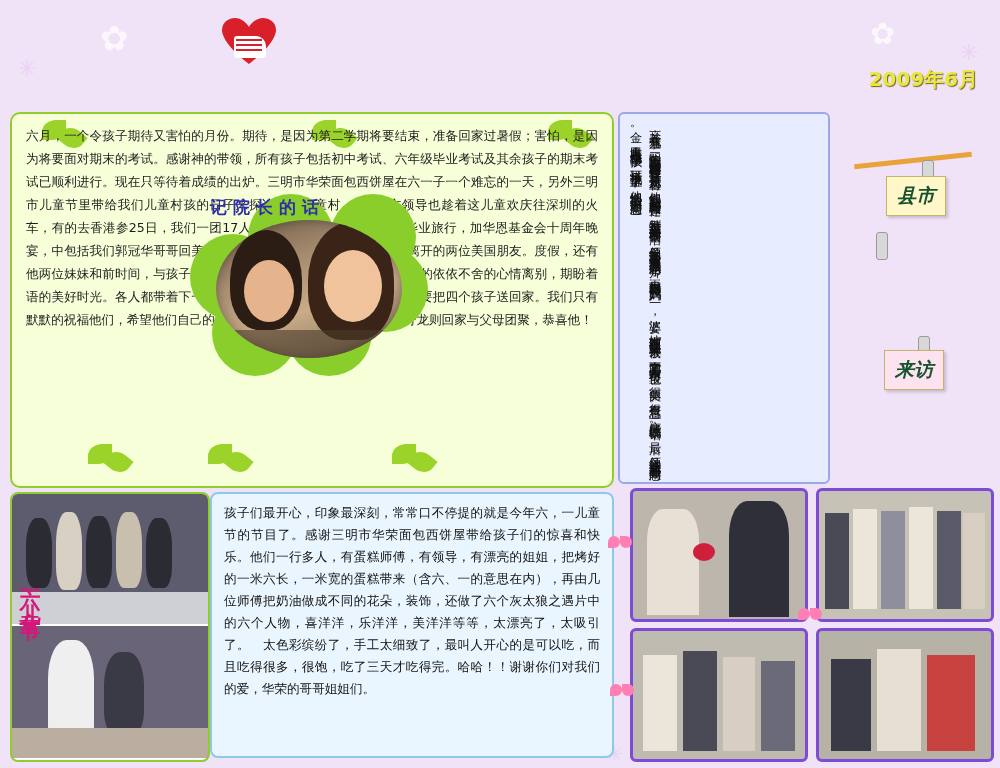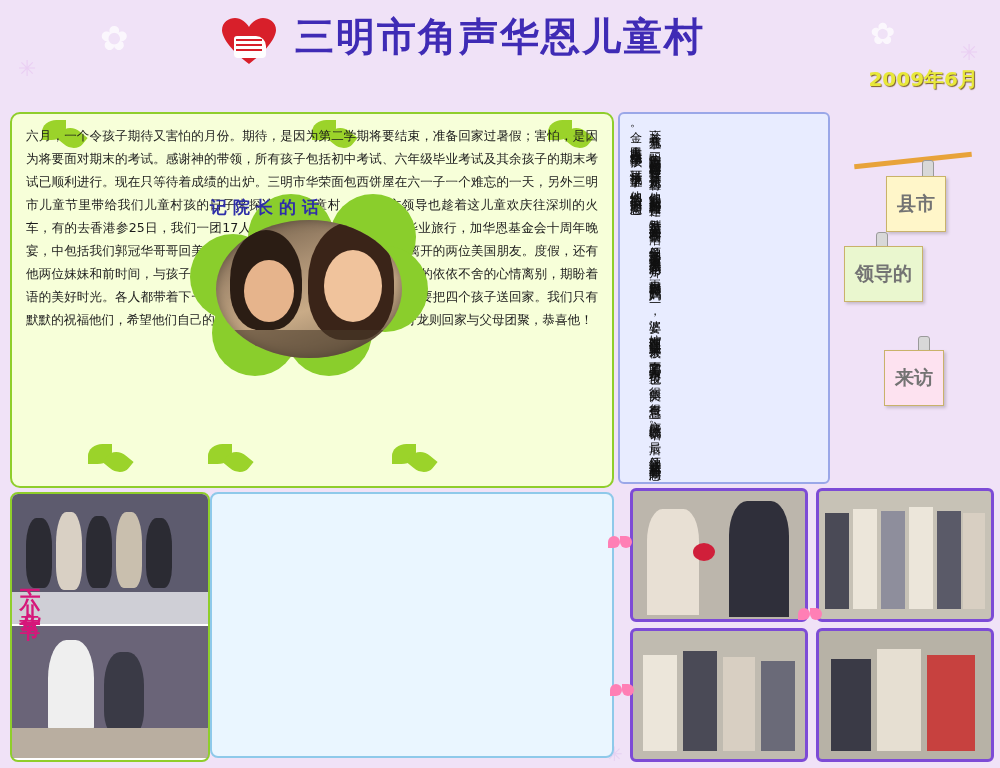--- a/index.html
+++ b/index.html
@@ -85,23 +85,24 @@
   .vtext{
     writing-mode:vertical-rl;text-orientation:upright;
     font-size:12.2px;line-height:19px;color:#111;height:352px;
     letter-spacing:1px;
   }
   
   .note{
     position:absolute;left:836px;top:150px;width:150px;height:330px;
   }
   .tag{
-    position:absolute;padding:14px 10px;font-size:19px;font-weight:bold;color:#737373;
+    position:absolute;padding:6px 10px;font-size:19px;font-weight:bold;color:#14532d;
     border:1px solid #c9b26a;box-shadow:2px 2px 3px rgba(0,0,0,.18);
     writing-mode:horizontal-tb;
+    font-style:italic;
   }
   .tag1{left:50px;top:26px;background:#fff6c9;}
   .tag2{left:8px;top:96px;background:#eaf7cf;}
   .tag3{left:48px;top:200px;background:#fde2f0;}
   .clip{
     position:absolute;width:10px;height:26px;background:#d8d8d8;border:1px solid #9a9a9a;border-radius:3px;
   }
   .ribbon{position:absolute;background:#e8a33a;}
   
   .bl-photo{
@@ -145,21 +146,20 @@
 <div class="bgflower" style="left:18px;top:56px;font-size:22px;color:#e8c9f2;">✳</div>
 <div class="bgflower" style="left:870px;top:16px;font-size:30px;">✿</div>
 <div class="bgflower" style="left:960px;top:40px;font-size:22px;color:#e8c9f2;">✳</div>
 <div class="bgflower" style="left:606px;top:742px;font-size:20px;color:#e3cdf0;">✳</div>
 
 <div class="header">
   <div class="logo">
     <div class="heart"></div>
     <div class="hand"></div>
   </div>
-  <div class="maintitle">三明市角声华恩儿童村</div>
   <div class="issuedate">2009年6月</div>
 </div>
 
 <div class="article">
 
   <div class="leaf" style="left:30px;top:6px;">
     <b style="left:0;top:0;"></b>
       <b style="left:18px;top:8px;transform:rotate(40deg);"></b>
   </div>
   <div class="leaf" style="left:300px;top:6px;">
@@ -206,21 +206,20 @@
 
 <div class="vcol">
   <div class="vtext">趁着六一儿童节，三明市陈凤珠副市长和妇联一些领导在六月十一日来访儿童村。他们很欣赏儿童村的管理和运作。特别是在卫生方面和宿舍的整洁。领导们详细看了孩子们去年感恩节做的小布片，再由郭冠华哥哥的妈妈——婆婆，婶婶们在美国缝成一片大被子，上面都写了东人叫「百宝毯」、很美丽、很有意思。广一些感恩的说话。最后，领导赠送给儿童村三千元慰问金。大田县民政也来探望孩子，可惜孩子都上学了。他们送给孩子们二千元慰问金。</div>
 </div>
 
 <div class="note">
   <div class="ribbon" style="left:18px;top:8px;width:118px;height:5px;transform:rotate(-6deg);"></div>
   <div class="clip" style="left:86px;top:10px;"></div>
   <div class="tag tag1">县市</div>
   <div class="clip" style="left:40px;top:82px;"></div>
-  <div class="tag tag2">领导的</div>
   <div class="clip" style="left:82px;top:186px;"></div>
   <div class="tag tag3">来访</div>
 </div>
 
 <div class="bl-photo">
   <div class="pbox" style="left:0;top:0;width:196px;height:130px;background:#5d5b6e;">
     <div class="person" style="left:14px;top:24px;width:26px;height:70px;background:#2b2b33;"></div>
     <div class="person" style="left:44px;top:18px;width:26px;height:78px;background:#d9d0c4;"></div>
     <div class="person" style="left:74px;top:22px;width:26px;height:72px;background:#2b2b33;"></div>
     <div class="person" style="left:104px;top:18px;width:26px;height:76px;background:#c9bfae;"></div>
@@ -229,20 +228,21 @@
   </div>
   <div class="pbox" style="left:0;top:132px;width:196px;height:132px;background:#6a6478;">
     <div class="person" style="left:36px;top:14px;width:46px;height:96px;background:#efefef;border-radius:40% 40% 10% 10%;"></div>
     <div class="person" style="left:92px;top:26px;width:40px;height:84px;background:#3a3a46;"></div>
     <div style="position:absolute;left:0;bottom:0;width:196px;height:30px;background:#b9aea0;"></div>
   </div>
 </div>
 <div class="vlabel">六一儿童节</div>
 
 <div class="bmid">
+  <p>孩子们最开心，印象最深刻，常常口不停提的就是今年六，一儿童节的节目了。感谢三明市华荣面包西饼屋带给孩子们的惊喜和快乐。他们一行多人，有蛋糕师傅，有领导，有漂亮的姐姐，把烤好的一米六长，一米宽的蛋糕带来（含六、一的意思在内），再由几位师傅把奶油做成不同的花朵，装饰，还做了六个灰太狼之遇片中的六个人物，喜洋洋，乐洋洋，美洋洋等等，太漂亮了，太吸引了。　太色彩缤纷了，手工太细致了，最叫人开心的是可以吃，而且吃得很多，很饱，吃了三天才吃得完。哈哈！！谢谢你们对我们的爱，华荣的哥哥姐姐们。</p>
 </div>
 
 <div class="grid">
   <div class="gcell" style="left:0;top:0;background:#bcb6ac;">
     <div style="position:absolute;left:14px;top:18px;width:52px;height:106px;background:#e8e0d4;border-radius:30% 30% 0 0;"></div>
     <div style="position:absolute;left:96px;top:10px;width:60px;height:116px;background:#2f2f3a;border-radius:30% 30% 0 0;"></div>
     <div style="position:absolute;left:60px;top:52px;width:22px;height:18px;background:#d01f3a;border-radius:50%;"></div>
   </div>
   <div class="gcell" style="left:186px;top:0;background:#c7c2b6;">
     <div style="position:absolute;left:6px;top:22px;width:24px;height:96px;background:#4a4a56;"></div>

